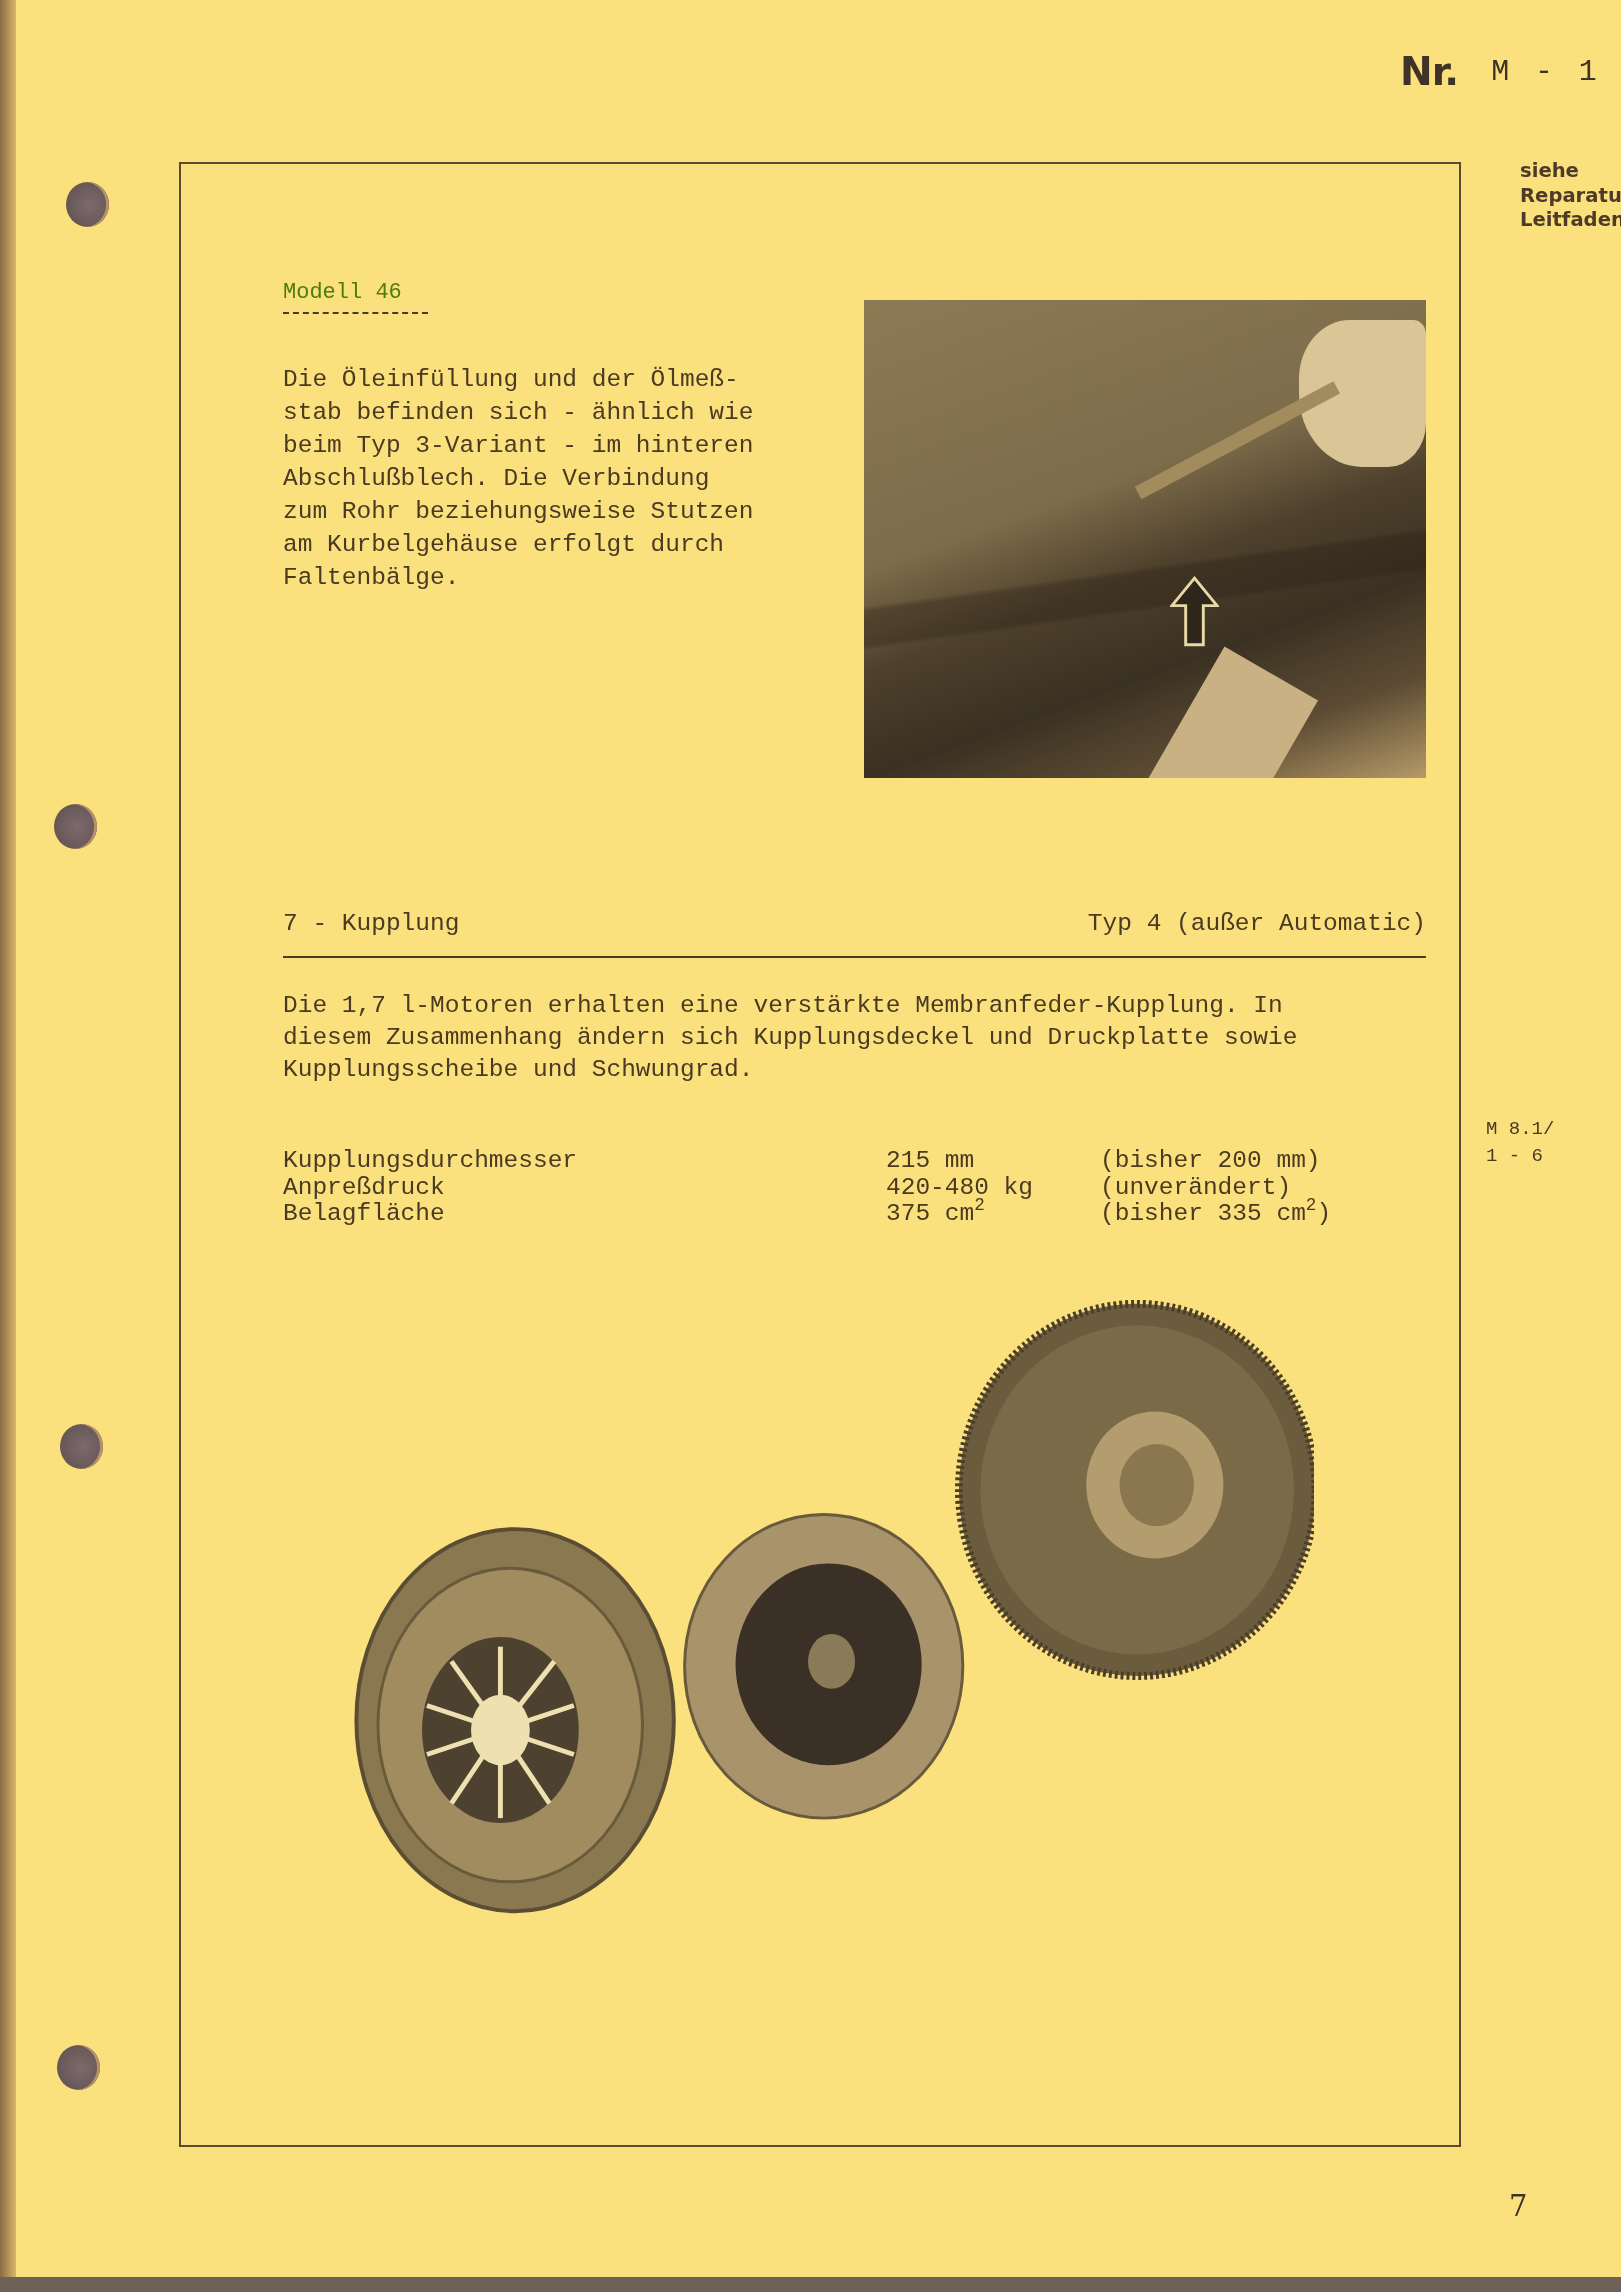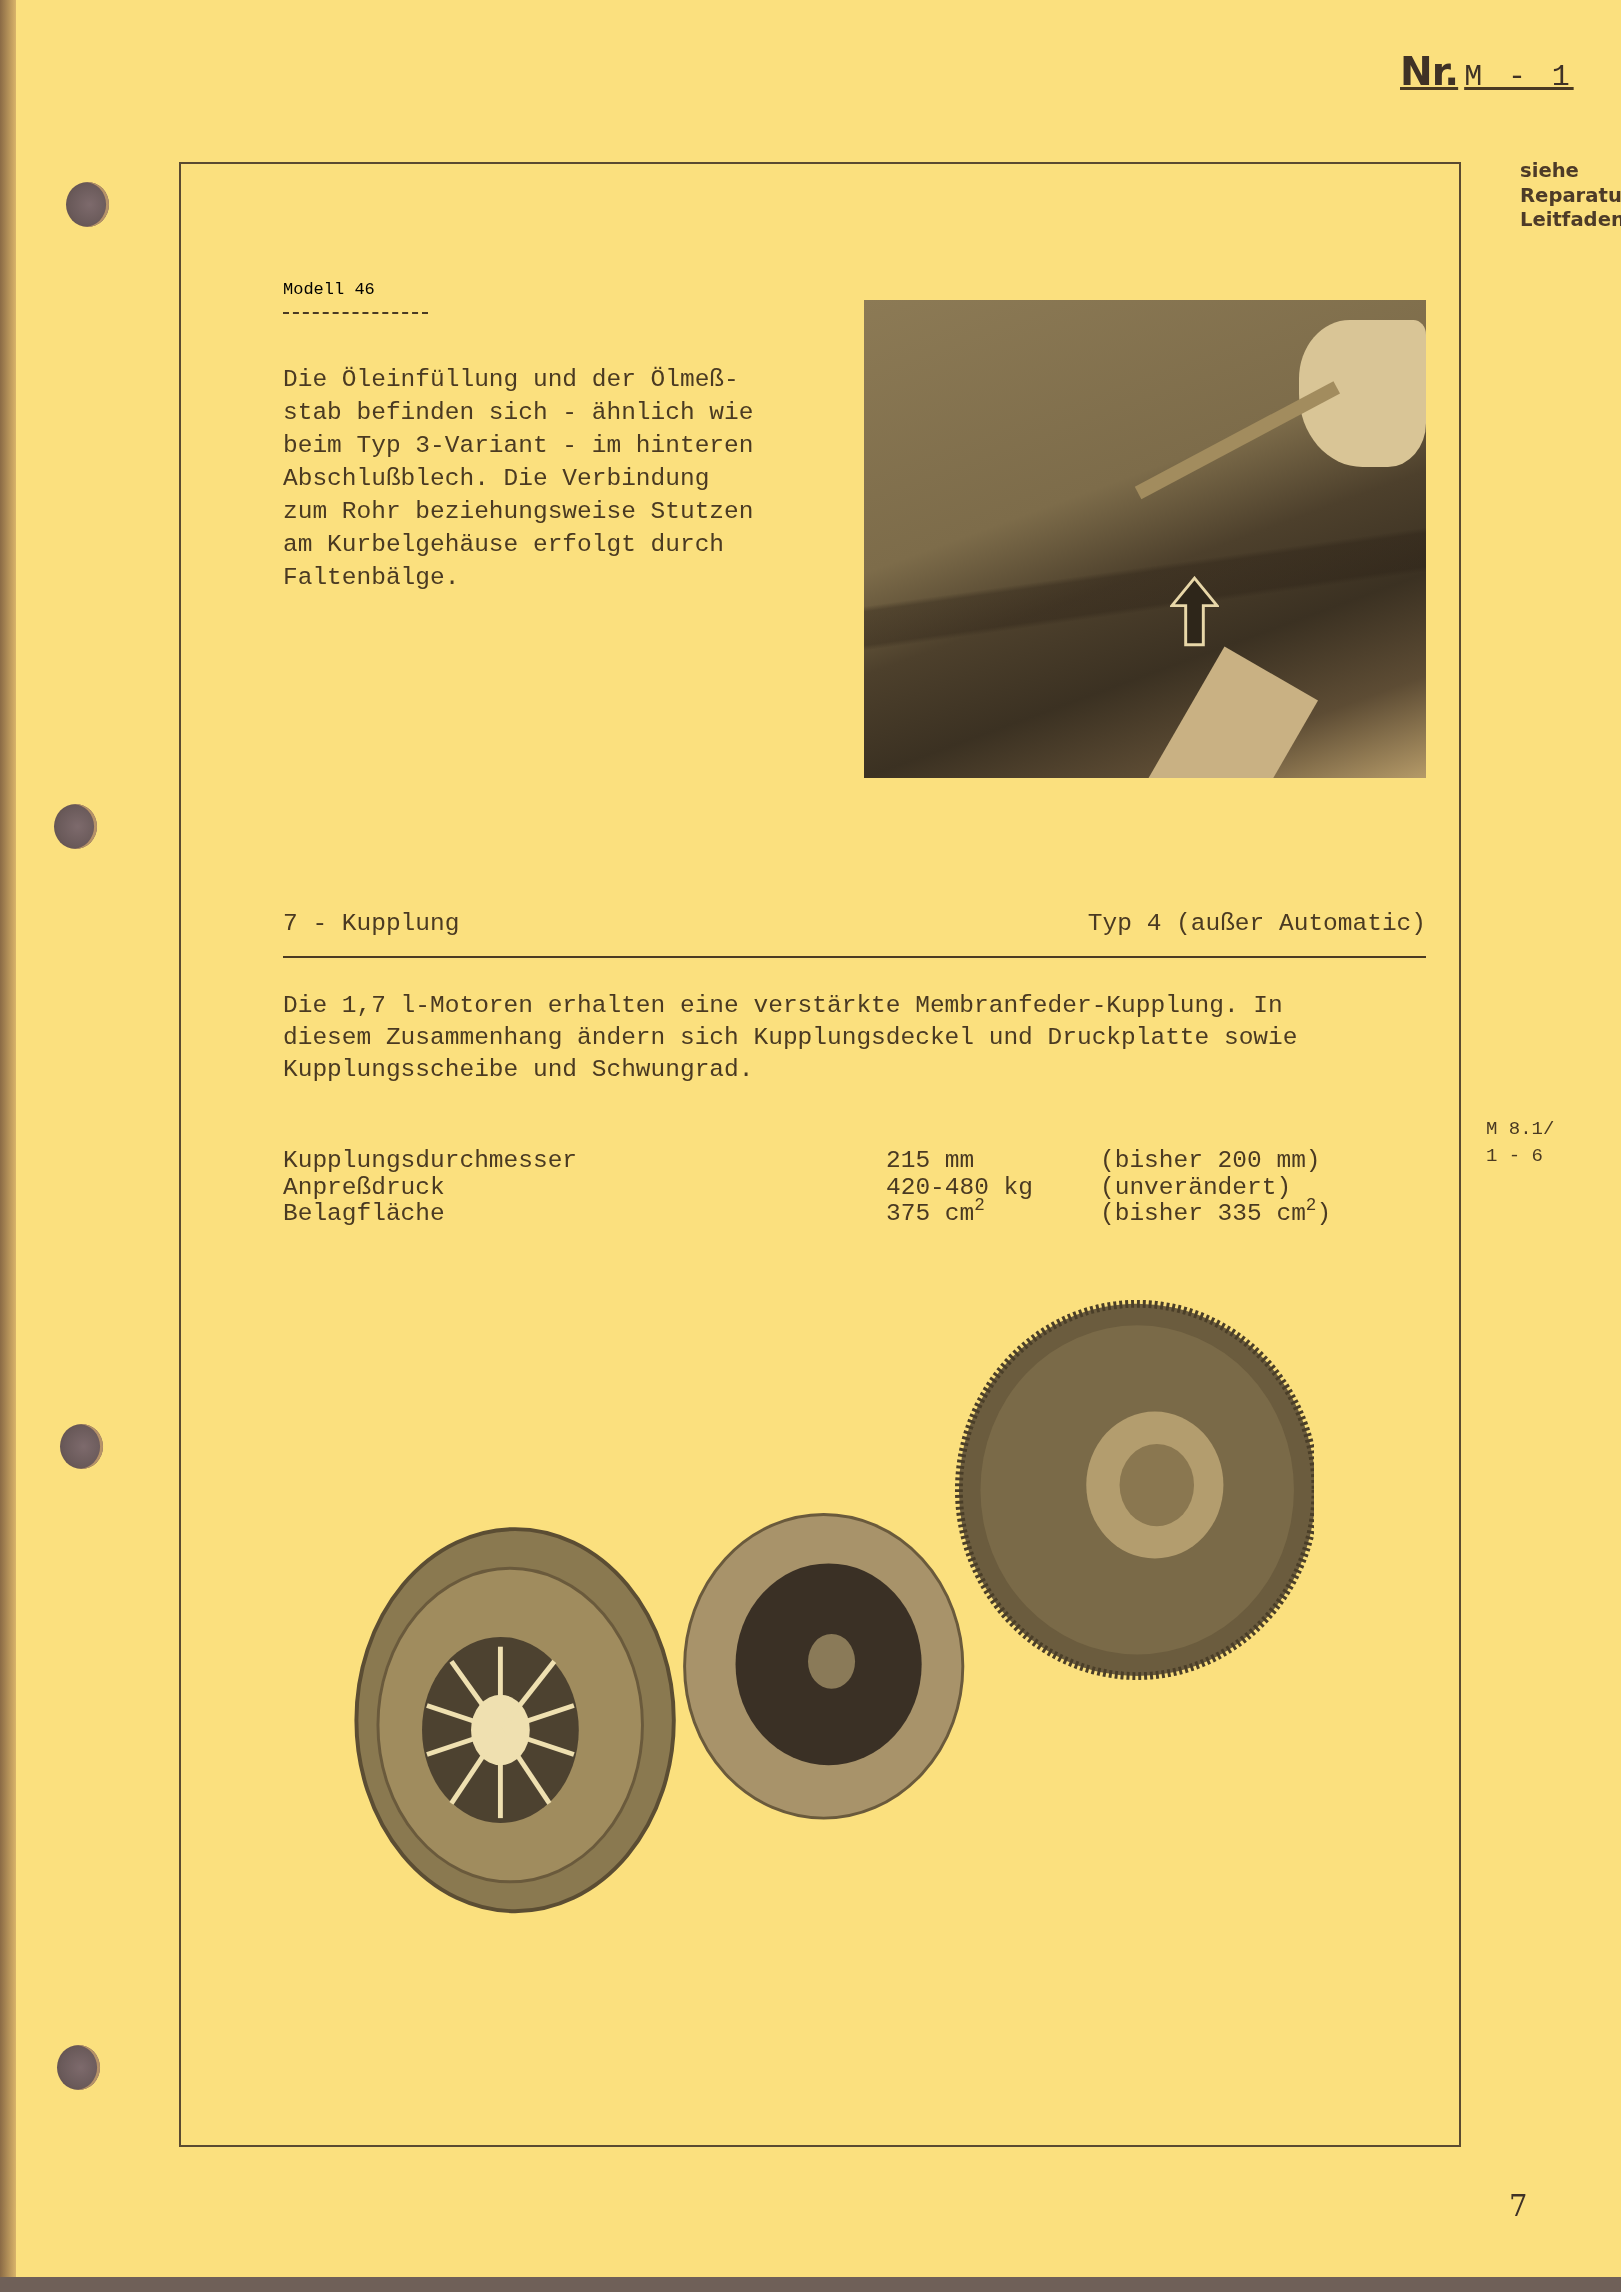--- a/index.html
+++ b/index.html
@@ -17,42 +17,42 @@
     position: absolute; left: 0; bottom: 0; width: 1621px; height: 15.7px;
     background: #6f6058;
   }
   .punch-hole {
     position: absolute; width: 43px; height: 45px; border-radius: 50%;
     background: radial-gradient(circle at 55% 50%, #7d6a6c 0%, #6a5a5a 60%, #5a4a46 100%);
     box-shadow: -2.9px 0 0 #b69268 inset;
   }
   .header-nr {
     position: absolute; left: 1400px; top: 49px;
-    display: flex; align-items: flex-end; gap: 6px; text-decoration: underline;
+    display: flex; align-items: center; gap: 33px;
   }
   .nr-label {
     font-family: "DejaVu Sans", sans-serif; font-size: 39px; font-weight: bold;
     color: #3f3226; letter-spacing: -1px;
   }
   .nr-value {
     font-family: "Liberation Mono", monospace; font-size: 30px; color: #3f3226;
     letter-spacing: 3.9px;
   }
   .frame {
     position: absolute; left: 179px; top: 162px; width: 1282px; height: 1985px;
     border: 2px solid #5a4a30; box-sizing: border-box;
   }
   .side-ref {
     position: absolute; left: 1482px; top: 159px;
     font-family: "DejaVu Sans", sans-serif; font-size: 19.6px; font-weight: bold;
     line-height: 24.5px; color: #4d3b28; margin-left: 38px;
   }
   .side-ref div { white-space: nowrap; }
   .section1-title {
-    position: absolute; left: 283px; top: 280px; font-size: 17px; color: #000000;
+    position: absolute; left: 283px; top: 280px; font-size: 22px; color: #4d7c0f;
   }
   .dash-underline {
     position: absolute; left: 283px; top: 312px; width: 145px; height: 0;
     border-top: 2.9px dashed #4a3a22;
   }
   .section1-body {
     position: absolute; left: 283px; top: 363px; width: 549px;
     font-size: 24.5px; line-height: 33px; white-space: pre-line;
   }
   .photo1 {

